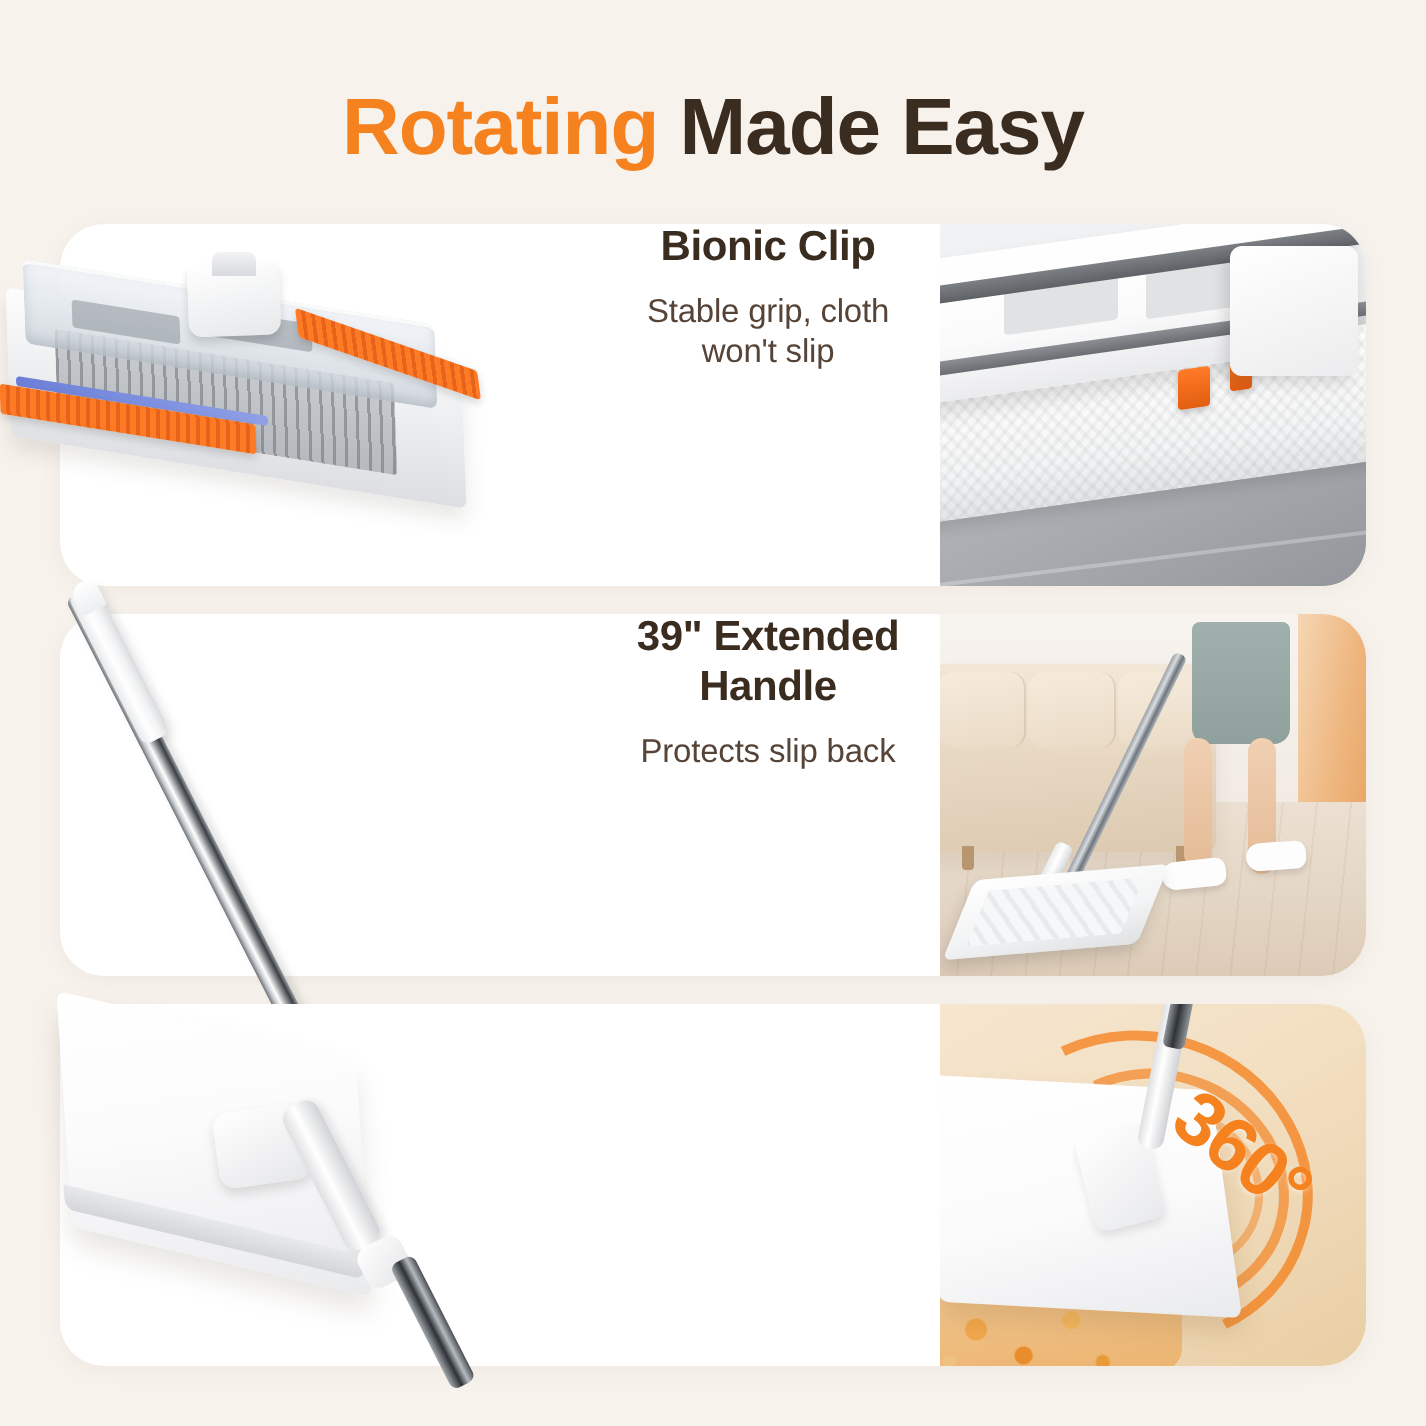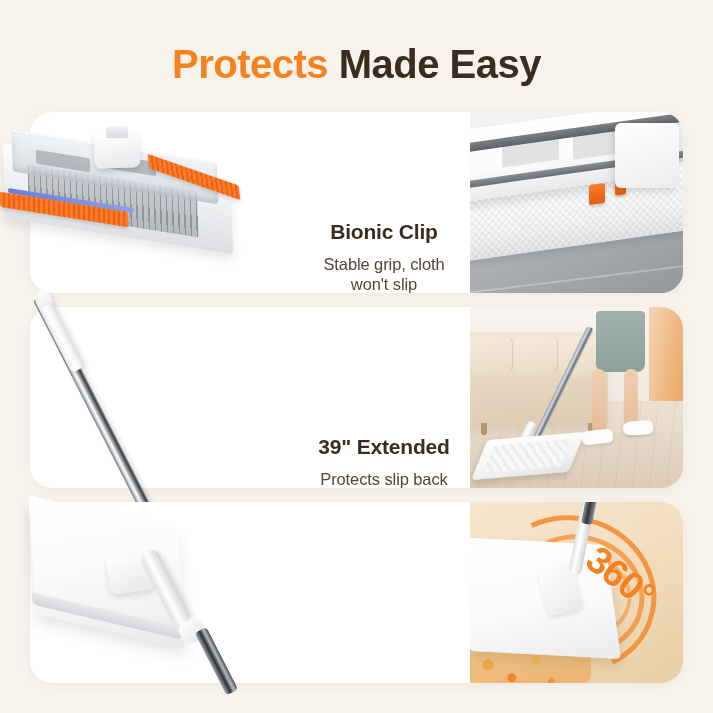--- a/index.html
+++ b/index.html
@@ -61,23 +61,22 @@
   
   .text-zone {
     position: absolute;
     left: 240px;
     top: 0;
     width: 228px;
     height: 138px;
     display: flex;
     flex-direction: column;
     align-items: center;
-    justify-content: flex-end;
+    justify-content: flex-start;
     text-align: center;
-    margin-top: 44px;
   }
   .feature-title {
     font-size: 21px;
     font-weight: bold;
     color: #3B2C20;
     line-height: 1.18;
     letter-spacing: -0.2px;
   }
   .feature-sub {
     margin-top: 9px;
@@ -456,21 +455,21 @@
     transform-origin: top center;
     transform: rotate(-27deg);
     border-radius: 4px;
   }
 </style>
 </head>
 <body>
 
 <div class="header">
   <div class="header-title">
-    <span class="title-accent">Protects</span><span class="title-main"> Made Easy</span>
+    <span class="title-accent">Rotating</span><span class="title-main"> Made Easy</span>
   </div>
 </div>
 
 <div class="cards">
 
   <div class="card card-1">
 
     <div class="product-zone">
       <div class="pr1">
         <div class="pr1-body"></div>
@@ -523,20 +522,21 @@
       <div class="pr2">
         <div class="pr2-shaft"></div>
         <div class="pr2-grip"></div>
         <div class="pr2-cap"></div>
       </div>
     </div>
 
     <div class="text-zone">
       <div class="feature-title">
         <div>39" Extended</div>
+        <div>Handle</div>
       </div>
       <div class="feature-sub">
         <div>Protects slip back</div>
       </div>
     </div>
 
     <div class="photo">
       <div class="photo-inner">
         <div class="p2-wall"></div>
         <div class="p2-curtain"></div>

